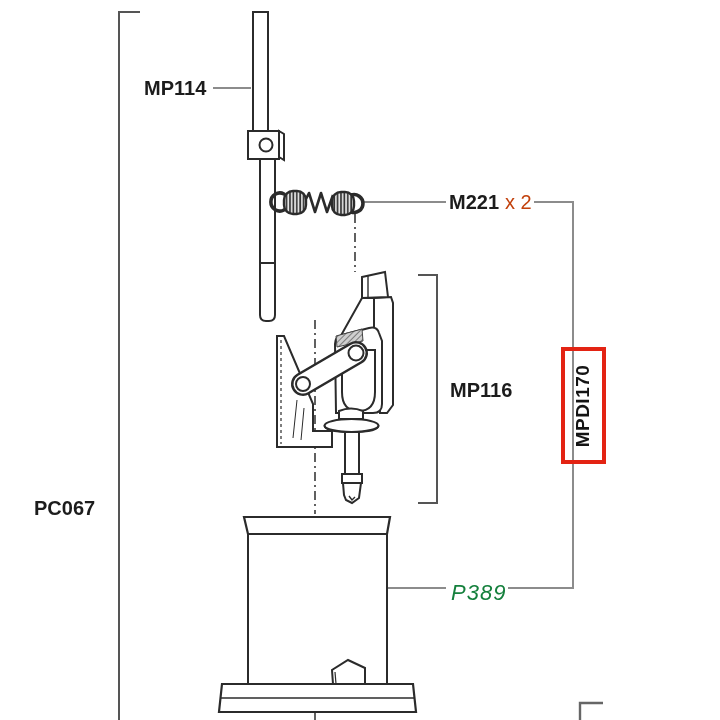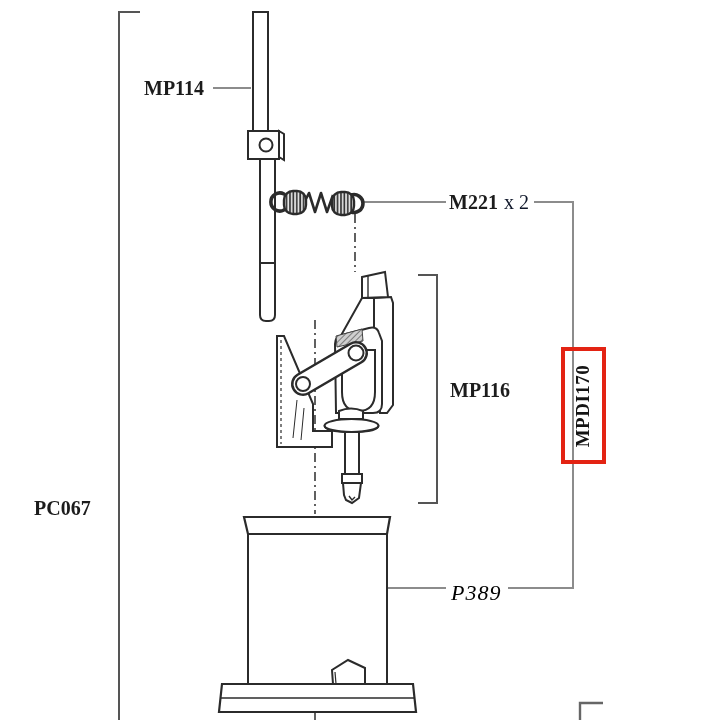--- a/index.html
+++ b/index.html
@@ -1,27 +1,27 @@
 <!DOCTYPE html>
 <html><head>
 <meta charset="utf-8">
 <style>
   html,body{margin:0;padding:0;background:#fff;}
   .stage{
     position:relative;width:720px;height:720px;background:#ffffff;
-    font-family:Liberation Serif, serif;overflow:hidden;
+    font-family:Liberation Sans, sans-serif;overflow:hidden;
   }
   .stage svg{position:absolute;left:0;top:0;}
   .part-label{
     position:absolute;font-weight:bold;font-size:20px;color:#1c1c1c;
     white-space:nowrap;line-height:1;
   }
-  .qty{font-weight:normal;color:#0f172a;margin-left:6px;}
+  .qty{font-weight:normal;color:#c2410c;margin-left:6px;}
   .muted-label{
-    font-weight:normal;font-style:italic;color:#000000;font-size:22px;letter-spacing:1px;
+    font-weight:normal;font-style:italic;color:#15803d;font-size:22px;letter-spacing:1px;
   }
   .highlight-box{
     position:absolute;left:561px;top:347px;width:45px;height:117px;
     border:4px solid #e32313;box-sizing:border-box;
     display:flex;align-items:center;justify-content:center;background:transparent;
   }
   .highlight-box .vtext{
     transform:rotate(-90deg);white-space:nowrap;font-weight:bold;
     font-size:19px;color:#141414;letter-spacing:0.5px;
   }

